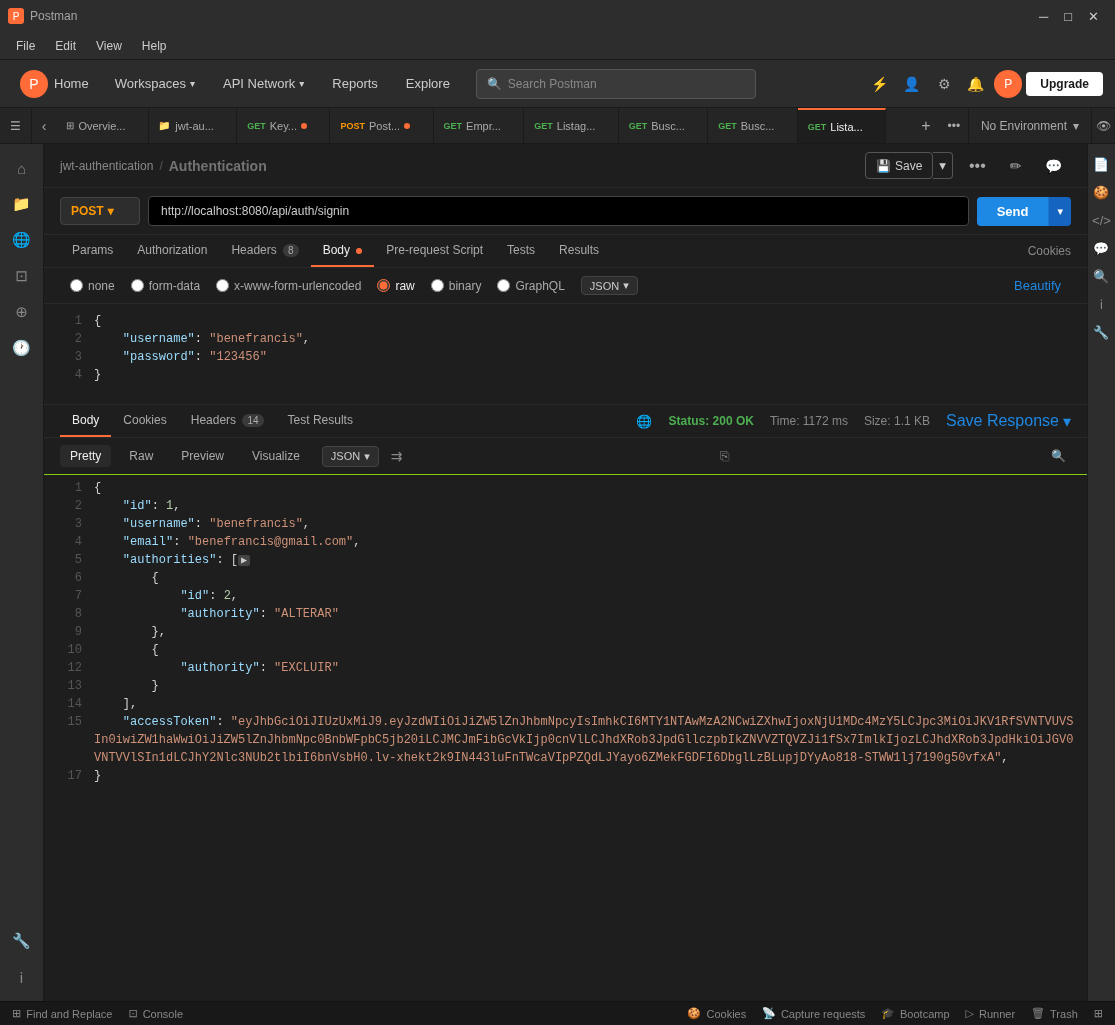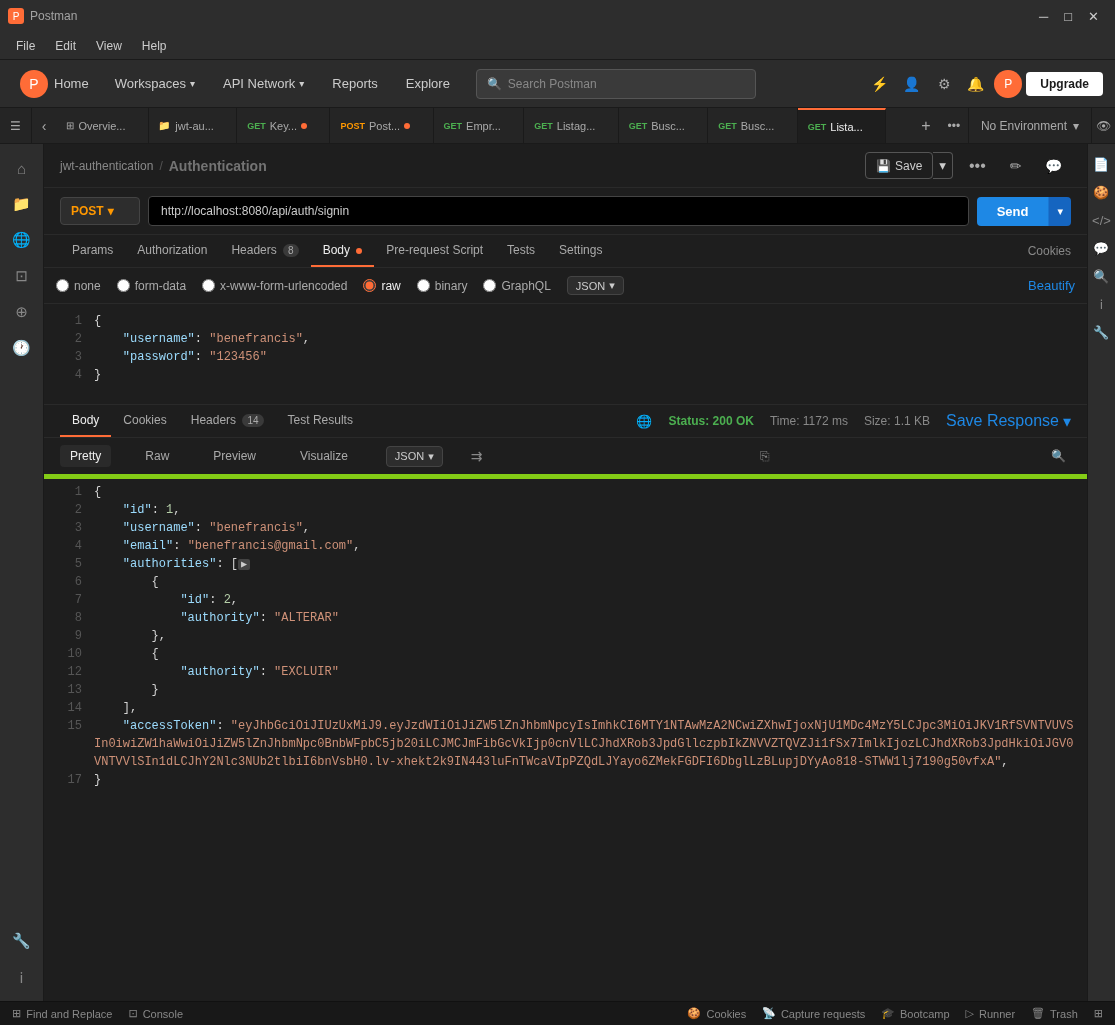--- a/index.html
+++ b/index.html
@@ -77,21 +77,21 @@
     
     .request-tabs { display: flex; align-items: center; padding: 0 16px; border-bottom: 1px solid #2a2a2a; gap: 0; }
     .req-tab { padding: 8px 12px; color: #aaaaaa; font-size: 12px; cursor: pointer; border-bottom: 2px solid transparent; }
     .req-tab.active { color: #eeeeee; border-bottom-color: #ff6c37; }
     .req-tab-badge { background: #3a3a3a; border-radius: 8px; padding: 1px 5px; font-size: 10px; margin-left: 3px; }
     .req-tab-dot { width: 6px; height: 6px; border-radius: 50%; background: #ff6c37; display: inline-block; margin-left: 3px; }
     .tab-right-actions { margin-left: auto; }
     .cookies-btn { color: #888; font-size: 12px; cursor: pointer; }
     
     
-    .body-options { display: flex; align-items: center; padding: 8px 12px; gap: 16px; border-bottom: 1px solid #2a2a2a; }
+    .body-options { display: flex; align-items: center; padding: 8px 26px; gap: 16px; border-bottom: 1px solid #2a2a2a; }
     .radio-option { display: flex; align-items: center; gap: 5px; color: #aaaaaa; font-size: 12px; cursor: pointer; }
     .radio-option input[type="radio"] { accent-color: #ff6c37; cursor: pointer; }
     .radio-option.active { color: #eeeeee; }
     .json-selector { display: flex; align-items: center; gap: 4px; padding: 2px 8px; background: #2d2d2d; border: 1px solid #444; border-radius: 4px; color: #cccccc; font-size: 11px; cursor: pointer; }
     .body-right { margin-left: auto; }
     .beautify-btn { color: #1e88e5; font-size: 13px; cursor: pointer; background: none; border: none; }
     
     
     .code-editor { background: #1e1e1e; padding: 8px 0; flex: 1; overflow: auto; font-family: 'Courier New', monospace; font-size: 12px; line-height: 1.5; max-height: 100px; }
     .code-line { display: flex; align-items: flex-start; padding: 0 8px; }
@@ -105,21 +105,21 @@
     
     .response-section { display: flex; flex-direction: column; border-top: 1px solid #2a2a2a; flex: 1; min-height: 0; overflow: hidden; }
     .response-tabs { display: flex; align-items: center; padding: 0 16px; border-bottom: 1px solid #2a2a2a; gap: 0; }
     .resp-tab { padding: 8px 12px; color: #aaaaaa; font-size: 12px; cursor: pointer; border-bottom: 2px solid transparent; }
     .resp-tab.active { color: #eeeeee; border-bottom-color: #ff6c37; }
     .resp-status { margin-left: auto; display: flex; align-items: center; gap: 16px; color: #888; font-size: 12px; }
     .status-200 { color: #4caf50; font-weight: 600; }
     .save-response-btn { display: flex; align-items: center; gap: 4px; color: #1e88e5; font-size: 16px; cursor: pointer; background: none; border: none; }
     
     
-    .response-toolbar { display: flex; align-items: center; padding: 6px 16px; gap: 24px; border-bottom: 5px solid #84cc16; }
+    .response-toolbar { display: flex; align-items: center; padding: 6px 16px; gap: 8px; border-bottom: 1px solid #84cc16; }
     .resp-view-tab { padding: 4px 10px; color: #aaaaaa; font-size: 12px; cursor: pointer; border-radius: 4px; }
     .resp-view-tab.active { background: #2a2a2a; color: #eeeeee; }
     .resp-format { display: flex; align-items: center; gap: 4px; padding: 3px 8px; background: #2d2d2d; border: 1px solid #444; border-radius: 4px; color: #cccccc; font-size: 11px; cursor: pointer; margin-left: 4px; }
     .resp-icon-btn { width: 24px; height: 24px; display: flex; align-items: center; justify-content: center; color: #888; cursor: pointer; margin-left: auto; }
     
     
     .response-body { flex: 1; overflow: auto; background: #1e1e1e; font-family: 'Courier New', monospace; font-size: 12px; line-height: 1.5; padding: 4px 0; }
     
     
     .statusbar { height: 24px; background: #181818; border-top: 1px solid #111; display: flex; align-items: center; padding: 0 12px; gap: 16px; }
@@ -306,21 +306,21 @@
       <div class="req-tab">
         <span>Headers</span>
         <span class="req-tab-badge">8</span>
       </div>
       <div class="req-tab active">
         <span>Body</span>
         <span class="req-tab-dot"></span>
       </div>
       <div class="req-tab">Pre-request Script</div>
       <div class="req-tab">Tests</div>
-      <div class="req-tab">Settings</div>
+      <div class="req-tab">Results</div>
       <div class="tab-right-actions">
         <span class="cookies-btn">Cookies</span>
       </div>
     </div>
 
     <div class="body-options">
       <label class="radio-option">
         <input type="radio" name="bodytype" style="">
         <span>none</span>
       </label>

